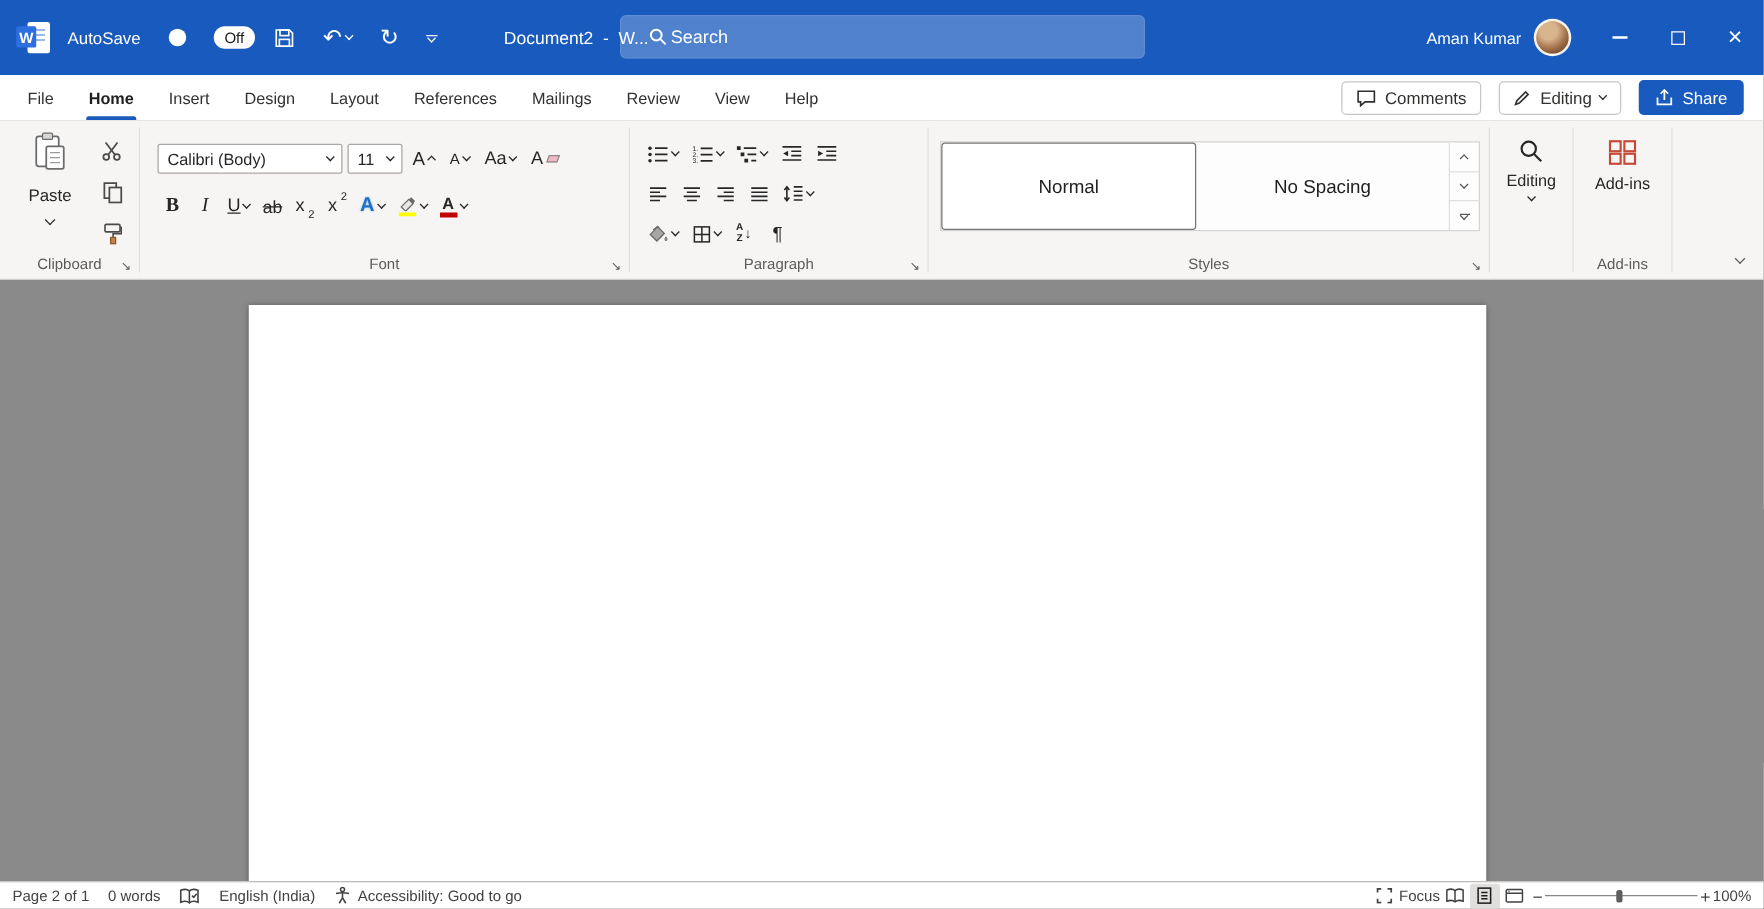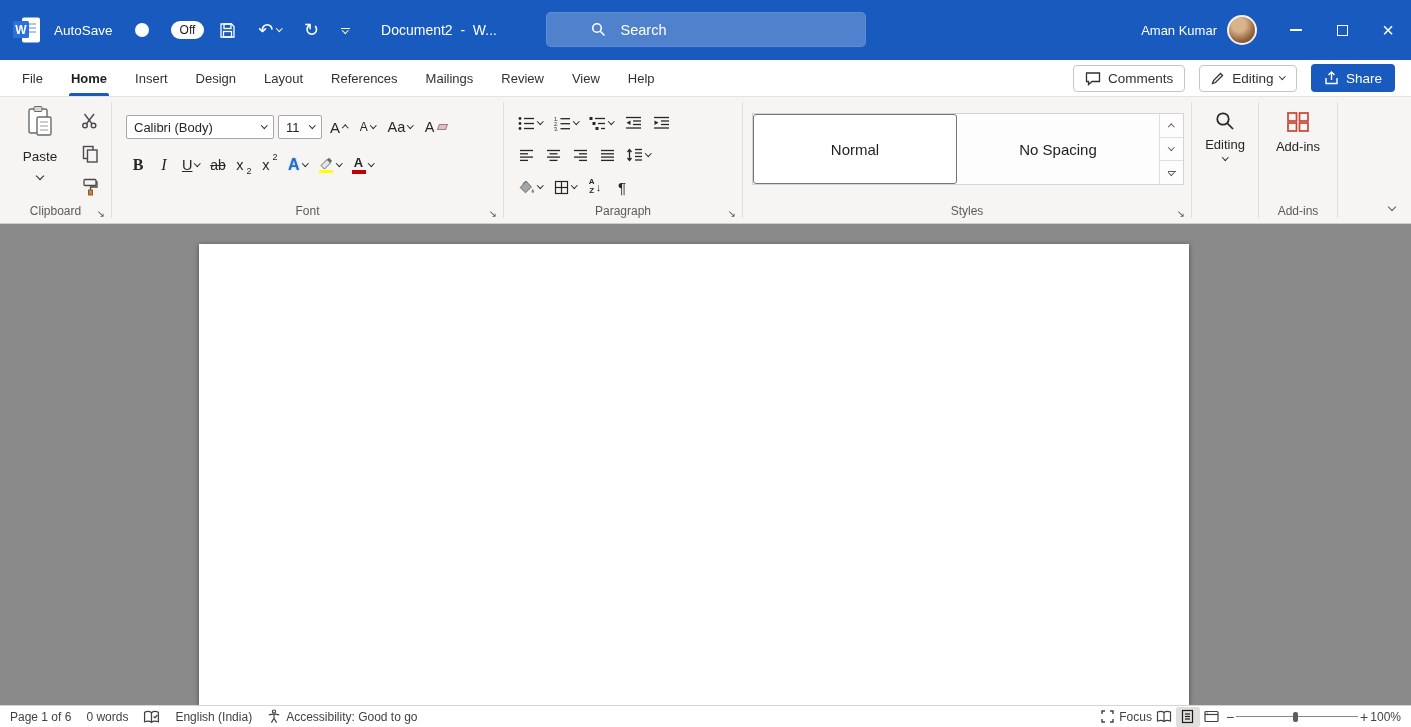--- a/index.html
+++ b/index.html
@@ -15,24 +15,24 @@
   .as-knob { width:14px; height:14px; border-radius:50%; background:#fff; }
   .as-state { background:#fff; color:#1b1b1b; font-size:12px; padding:2px 9px; border-radius:10px; }
   .tb-btn { background:none; border:none; color:#fff; font-size:18px; display:flex; align-items:center;
             gap:4px; padding:4px 7px; line-height:1; }
   .chev { display:inline-block; width:6px; height:6px; border-right:1.4px solid currentColor;
           border-bottom:1.4px solid currentColor; transform:rotate(45deg); margin-top:-3px; }
   .chev.up { transform:rotate(-135deg); margin-top:3px; }
   .chev.tiny { width:4.5px; height:4.5px; }
   .qat { display:flex; flex-direction:column; align-items:center; gap:2px; }
   .qat-line { width:9px; height:1.4px; background:#fff; }
-  .doc-title { margin-left:16px; font-size:14px; white-space:pre; }
-  .searchbox { position:absolute; left:50%; top:12px; transform:translateX(-50%); width:320px; height:35px;
+  .doc-title { margin-left:38px; font-size:14px; white-space:pre; }
+  .searchbox { position:absolute; left:50%; top:12px; transform:translateX(-50%); width:420px; height:35px;
                background:rgba(255,255,255,.24); border:1px solid rgba(255,255,255,.10); border-radius:5px;
-               display:flex; align-items:center; gap:15px; padding-left:44px; font-size:14.5px; color:#fff; }
+               display:flex; align-items:center; gap:3px; padding-left:22px; font-size:14.5px; color:#fff; }
   .tb-right { margin-left:auto; display:flex; align-items:center; height:100%; }
   .user { font-size:13px; margin-right:10px; }
   .avatar { width:30px; height:30px; border-radius:50%; margin-right:16px;
             background:radial-gradient(circle at 38% 30%, #d8b48c 0 28%, #9a6a44 62%, #53331f 100%);
             border:2px solid rgba(255,255,255,.9); }
   .winbtn { width:46px; height:100%; display:flex; align-items:center; justify-content:center;
             background:none; border:none; color:#fff; font-size:20px; }
   .minline { width:12px; height:1.5px; background:#fff; display:block; }
   .maxrect { width:11px; height:11px; border:1.4px solid #fff; display:block; }
 
@@ -533,21 +533,21 @@
 
     <button class="collapse-btn"><i class="chev"></i></button>
   </div>
 
   <div class="canvas">
     <div class="page"></div>
   </div>
 
   <div class="statusbar">
     <div class="sb-left">
-      <span>Page 1 of 6</span>
+      <span>Page 2 of 1</span>
       <span>0 words</span>
       <span class="sb-item">
         <svg width="17" height="14" viewBox="0 0 16 13" fill="none" stroke="currentColor" stroke-width="1.2">
           <path d="M8 2.5 C6.5 1.2 3.5 1.2 1.5 2 V11 C3.5 10.2 6.5 10.2 8 11.5 C9.5 10.2 12.5 10.2 14.5 11 V2 C12.5 1.2 9.5 1.2 8 2.5 Z"></path>
           <line x1="8" y1="2.5" x2="8" y2="11.5"></line>
             <path d="M10 6 l1.3 1.3 L13.5 4.6"></path>
         </svg>
       </span>
       <span>English (India)</span>
       <span class="sb-item">

